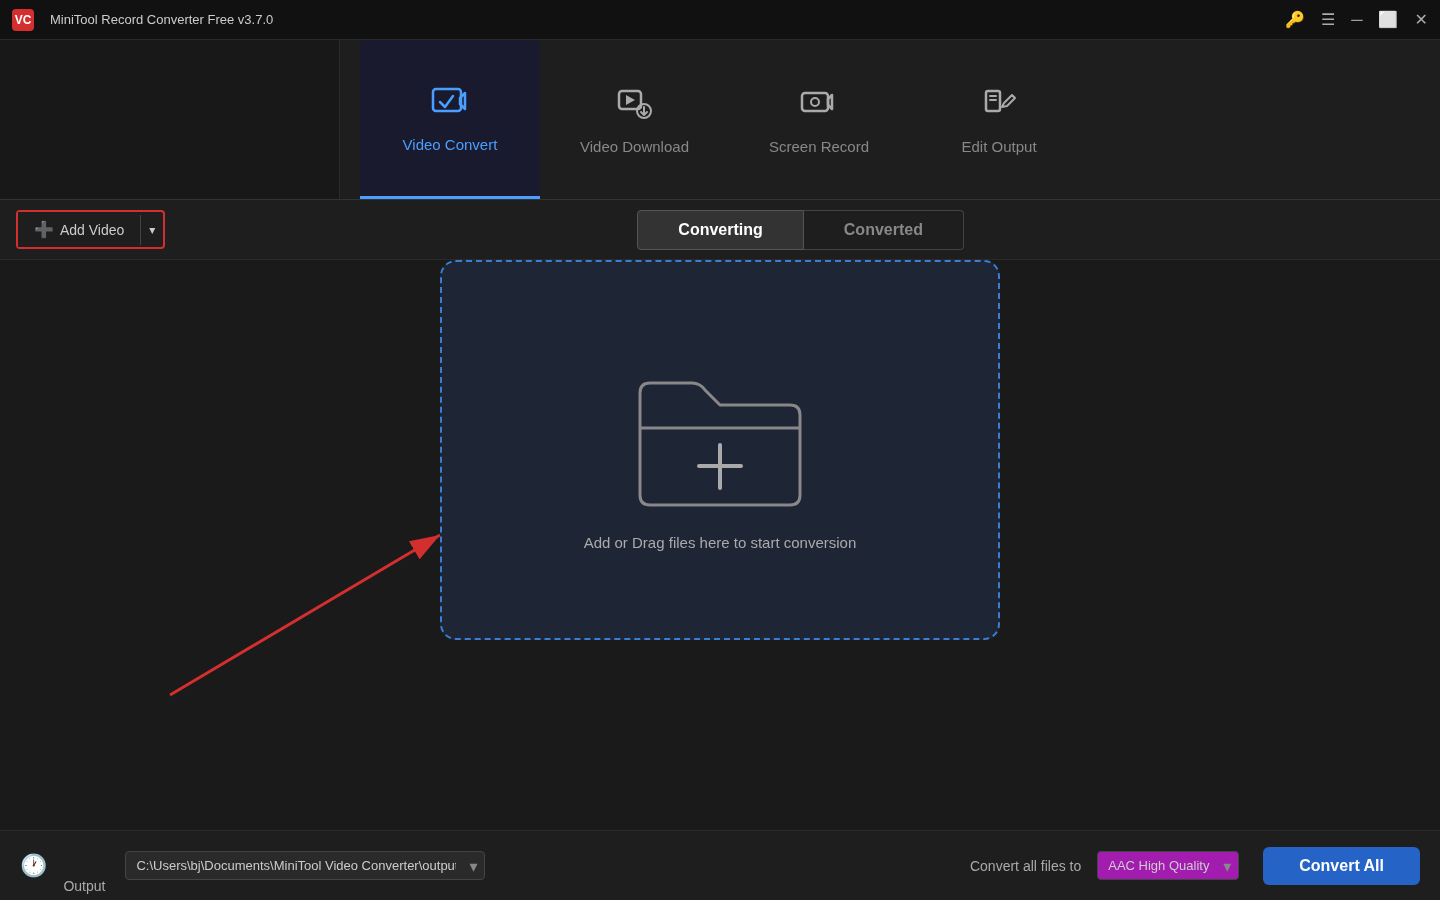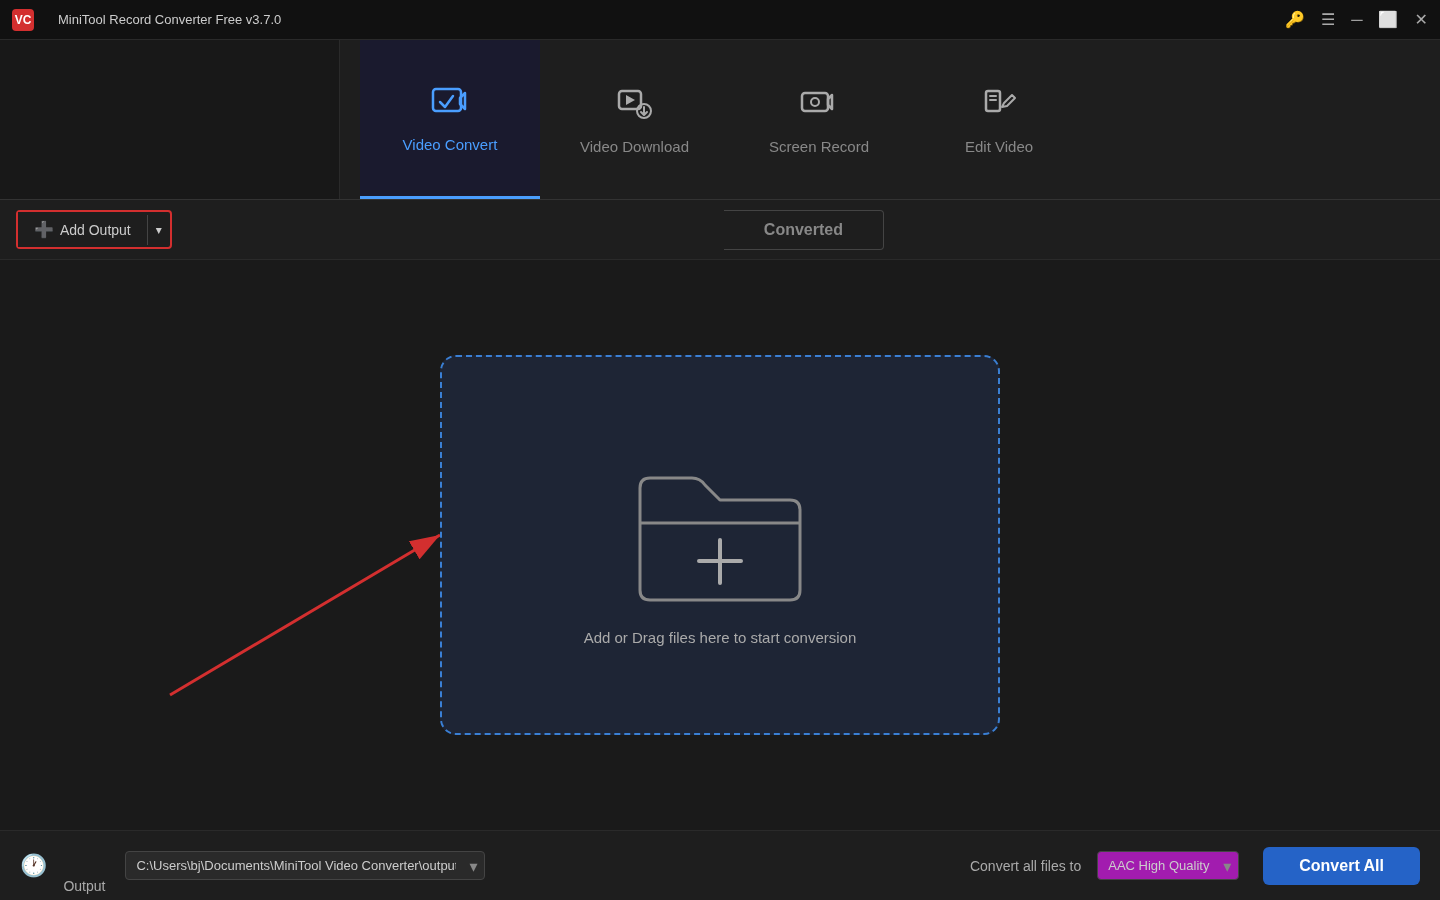--- a/index.html
+++ b/index.html
@@ -20,21 +20,21 @@
       background: #111;
       display: flex;
       align-items: center;
       justify-content: space-between;
       padding: 0 12px;
       border-bottom: 1px solid #2a2a2a;
     }
     #title-left {
       display: flex;
       align-items: center;
-      gap: 24px;
+      gap: 16px;
     }
     #app-logo {
       width: 22px;
       height: 22px;
       background: #d32f2f;
       border-radius: 4px;
       display: flex;
       align-items: center;
       justify-content: center;
       font-size: 12px;
@@ -171,21 +171,21 @@
       border-radius: 0 4px 4px 0;
       border-left: none;
     }
 
     
     #main-content {
       width: 100%;
       height: calc(900px - 40px - 160px - 60px - 70px);
       background: #1a1a1a;
       display: flex;
-      align-items: center;
+      align-items: flex-start;
       justify-content: center;
       position: relative;
     }
 
     
     #drop-zone {
       width: 560px;
       height: 380px;
       border: 2px dashed #3a7fd4;
       border-radius: 16px;
@@ -374,37 +374,40 @@
 
     <div class="nav-tab">
       <span class="nav-tab-icon">
         <svg width="38" height="38" viewBox="0 0 38 38" fill="none" xmlns="http://www.w3.org/2000/svg">
           <rect x="6" y="6" width="14" height="20" rx="2" stroke="#aaa" stroke-width="2.5" fill="none"></rect>
           <line x1="10" y1="11" x2="16" y2="11" stroke="#aaa" stroke-width="2" stroke-linecap="round"></line>
           <line x1="10" y1="15" x2="16" y2="15" stroke="#aaa" stroke-width="2" stroke-linecap="round"></line>
           <path d="M24 18 L32 10 L35 13 L27 21 L22 22 Z" stroke="#aaa" stroke-width="2" fill="none" stroke-linejoin="round"></path>
         </svg>
       </span>
-      <span class="nav-tab-label">Edit Video</span>
+      <span class="nav-tab-label">Edit Output</span>
     </div>
 
   </div>
 </div>
 
 <div id="toolbar">
 
   <div id="add-files-group">
     <button id="add-files-btn">
       <span style="font-size:16px;color:#ccc;">➕</span>
-      <span>Add Output</span>
+      <span>Add Video</span>
     </button>
     <button id="add-files-dropdown">▾</button>
   </div>
 
   <div id="converting-tabs">
+    <div class="convert-tab active">
+      <span>Converting</span>
+    </div>
     <div class="convert-tab">
       <span>Converted</span>
     </div>
   </div>
 </div>
 
 <div id="main-content">
 
   <svg id="arrow-svg" width="320" height="200" viewBox="0 0 320 200">
     <defs>

